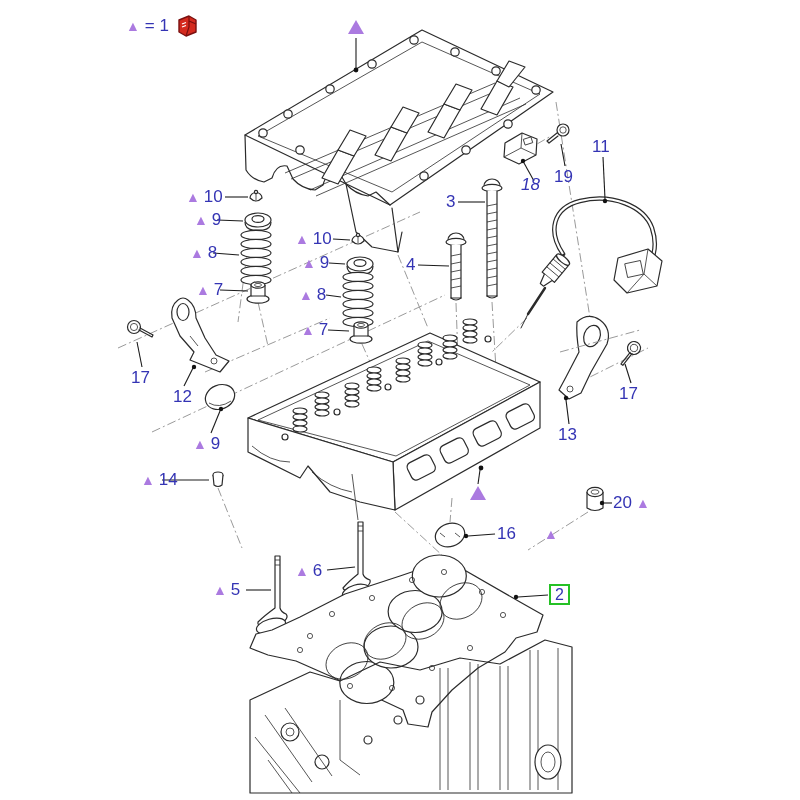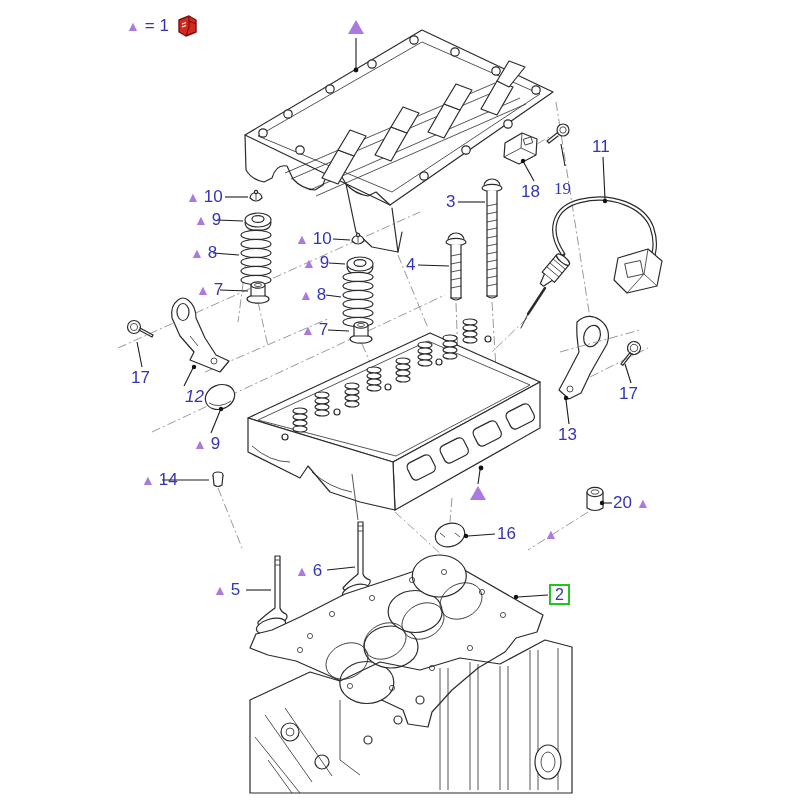--- a/index.html
+++ b/index.html
@@ -427,41 +427,41 @@
       <div class="callout" style="left: 446px; top: 193px;">
 
       <span class="num">3</span>
 
     </div>
       <div class="callout" style="left: 406px; top: 256px;">
 
       <span class="num">4</span>
 
     </div>
-      <div class="callout" style="left: 521px; top: 183px;">
+      <div class="callout" style="left: 521px; top: 176px; font-style: italic;">
 
       <span class="num">18</span>
 
     </div>
-      <div class="callout" style="left: 554px; top: 180px; font-family: Liberation Serif, serif;">
+      <div class="callout" style="left: 554px; top: 168px;">
 
       <span class="num">19</span>
 
     </div>
       <div class="callout" style="left: 592px; top: 138px; text-align: right;">
 
       <span class="num">11</span>
 
     </div>
       <div class="callout" style="left: 131px; top: 369px;">
 
       <span class="num">17</span>
 
     </div>
-      <div class="callout" style="left: 185px; top: 388px; font-style: italic;">
+      <div class="callout" style="left: 173px; top: 388px;">
 
       <span class="num">12</span>
 
     </div>
       <div class="callout" style="left: 193px; top: 435px;">
       <span class="tri t-before">▲</span>
       <span class="num">9</span>
 
     </div>
       <div class="callout" style="left: 141px; top: 471px;">

